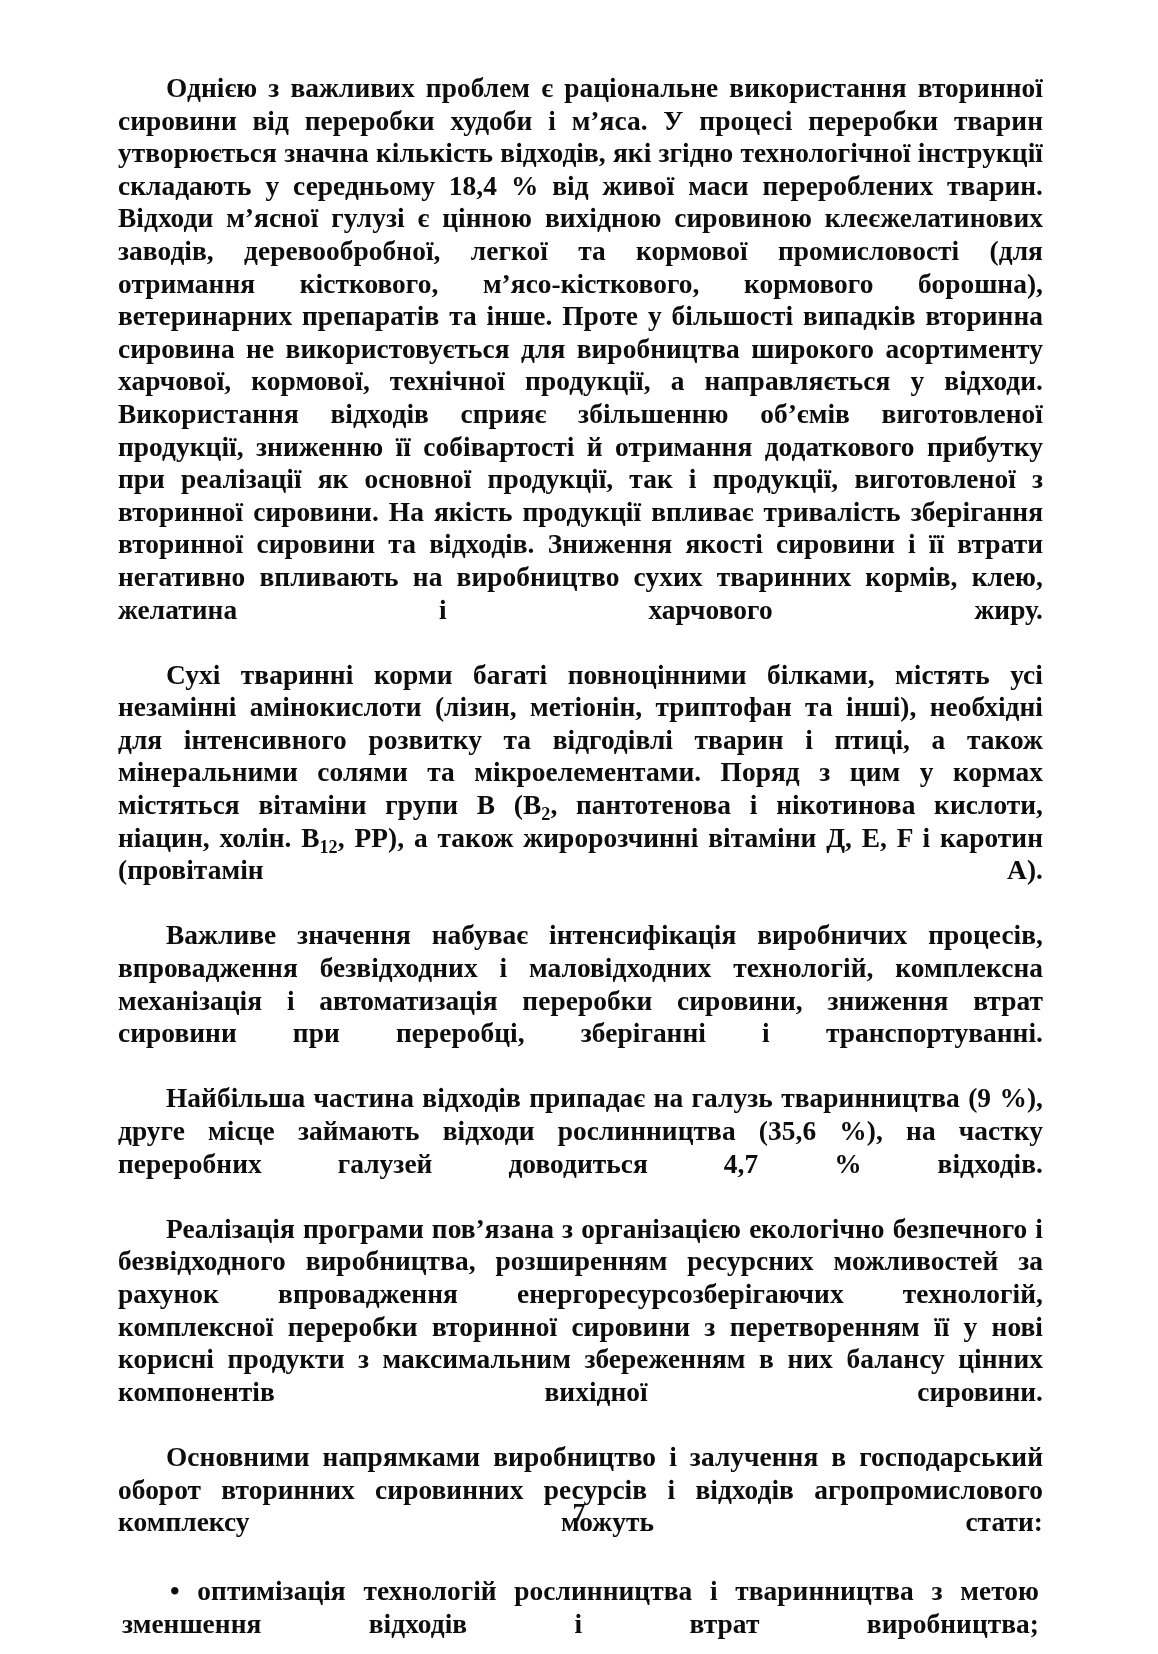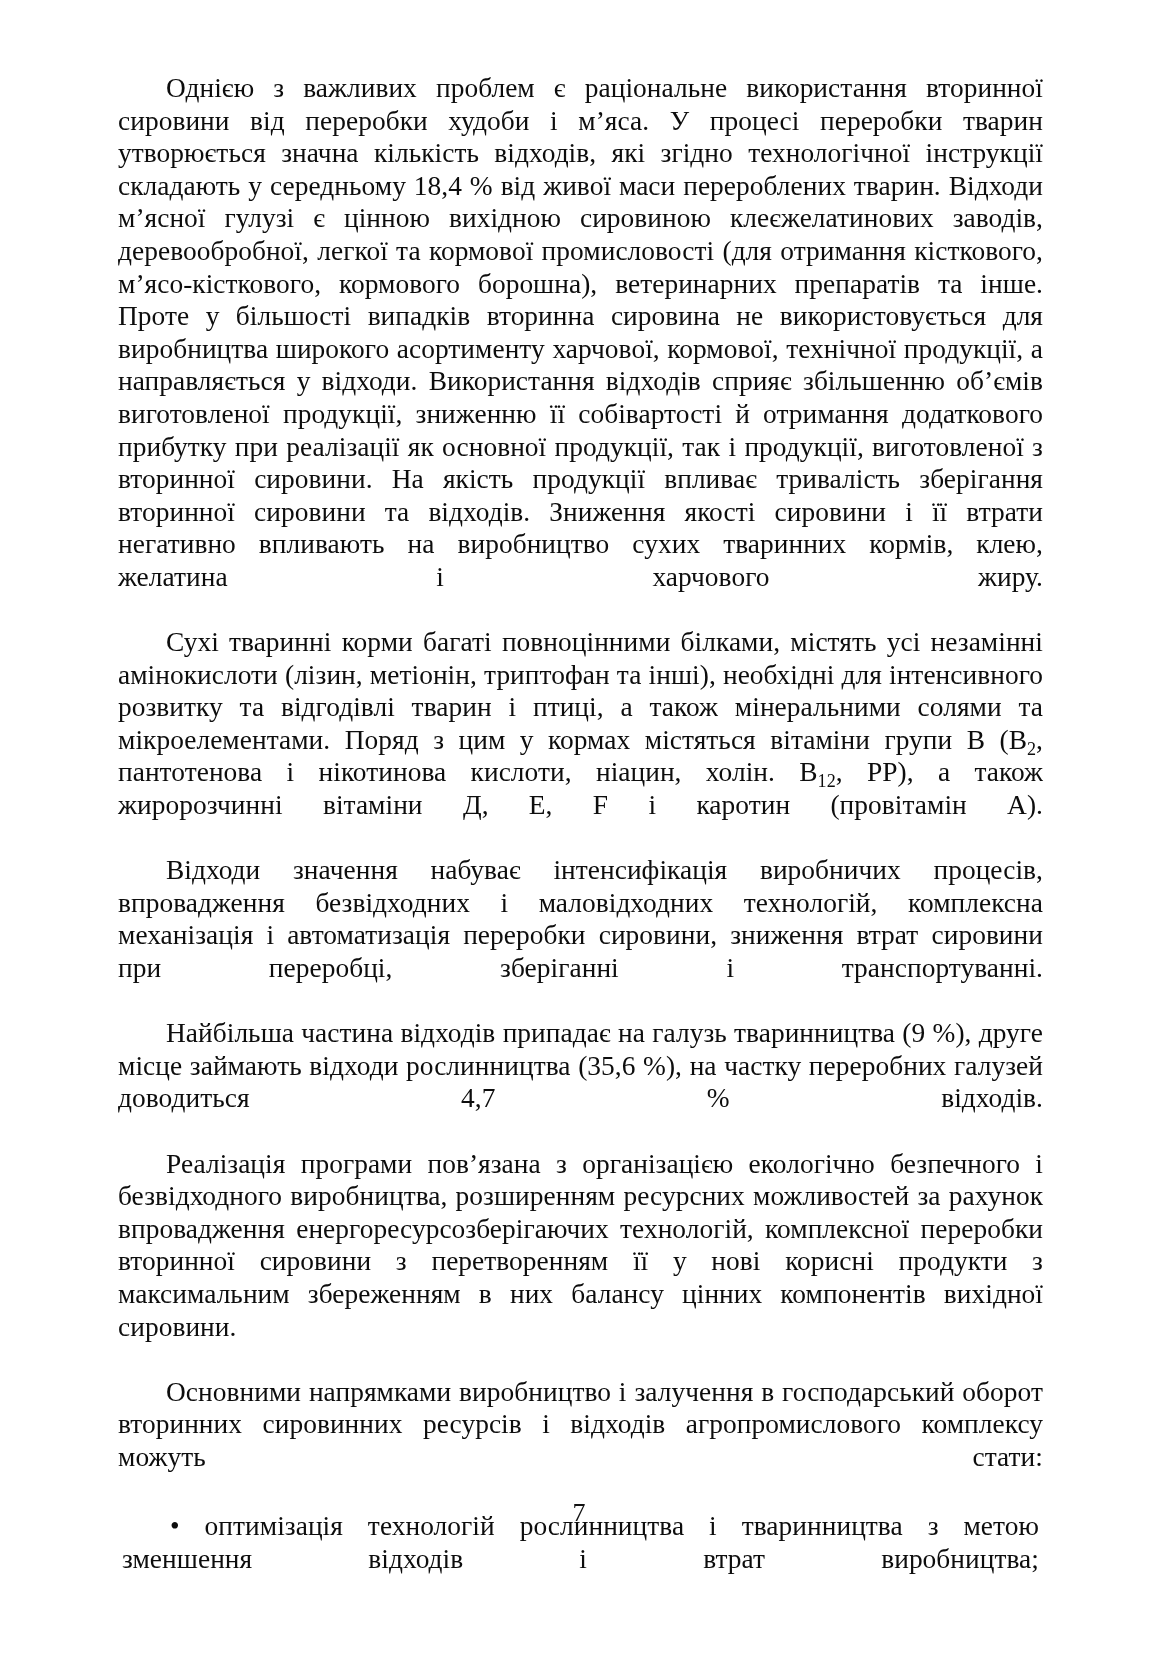--- a/index.html
+++ b/index.html
@@ -18,20 +18,21 @@
     -webkit-font-smoothing: none;
   }
 
   .page {
     position: absolute;
     left: 0;
     top: 0;
     width: 1158px;
     height: 1654px;
     background: #fff;
+    font-weight: bold;
   }
 
   .text-column {
     position: absolute;
     left: 118px;
     top: 72px;
     width: 925px;
     text-align: justify;
     text-justify: inter-word;
     font-size: 27.4px;
@@ -94,21 +95,21 @@
 <body>
 
 <div class="page">
 
   <div class="text-column">
 
     <p class="para">Однією з важливих проблем є раціональне використання вторинної сировини від переробки худоби і м’яса. У процесі переробки тварин утворюється значна кількість відходів, які згідно технологічної інструкції складають у середньому 18,4 % від живої маси перероблених тварин. Відходи м’ясної гулузі є цінною вихідною сировиною клеєжелатинових заводів, деревообробної, легкої та кормової промисловості (для отримання кісткового, м’ясо-кісткового, кормового борошна), ветеринарних препаратів та інше. Проте у більшості випадків вторинна сировина не використовується для виробництва широкого асортименту харчової, кормової, технічної продукції, а направляється у відходи. Використання відходів сприяє збільшенню об’ємів виготовленої продукції, зниженню її собівартості й отримання додаткового прибутку при реалізації як основної продукції, так і продукції, виготовленої з вторинної сировини. На якість продукції впливає тривалість зберігання вторинної сировини та відходів. Зниження якості сировини і її втрати негативно впливають на виробництво сухих тваринних кормів, клею, желатина і харчового жиру.</p>
 
     <p class="para"><span>Сухі тваринні корми багаті повноцінними білками, містять усі незамінні амінокислоти (лізин, метіонін, триптофан та інші), необхідні для інтенсивного розвитку та відгодівлі тварин і птиці, а також мінеральними солями та мікроелементами. Поряд з цим у кормах містяться вітаміни групи В (В</span><span class="sub">2</span><span>, пантотенова і нікотинова кислоти, ніацин, холін. В</span><span class="sub">12</span><span>, РР), а також жиророзчинні вітаміни Д, Е, F і каротин (провітамін А).</span></p>
 
-    <p class="para">Відходи значення набуває інтенсифікація виробничих процесів, впровадження безвідходних і маловідходних технологій, комплексна механізація і автоматизація переробки сировини, зниження втрат сировини при переробці, зберіганні і транспортуванні.</p>
+    <p class="para">Важливе значення набуває інтенсифікація виробничих процесів, впровадження безвідходних і маловідходних технологій, комплексна механізація і автоматизація переробки сировини, зниження втрат сировини при переробці, зберіганні і транспортуванні.</p>
 
     <p class="para">Найбільша частина відходів припадає на галузь тваринництва (9 %), друге місце займають відходи рослинництва (35,6 %), на частку переробних галузей доводиться 4,7 % відходів.</p>
 
     <p class="para">Реалізація програми пов’язана з організацією екологічно безпечного і безвідходного виробництва, розширенням ресурсних можливостей за рахунок впровадження енергоресурсозберігаючих технологій, комплексної переробки вторинної сировини з перетворенням її у нові корисні продукти з максимальним збереженням в них балансу цінних компонентів вихідної сировини.</p>
 
     <p class="para">Основними напрямками виробництво і залучення в господарський оборот вторинних сировинних ресурсів і відходів агропромислового комплексу можуть стати:</p>
 
     <p class="bullet-para">• оптимізація технологій рослинництва і тваринництва з метою зменшення відходів і втрат виробництва;</p>
 
   </div>

